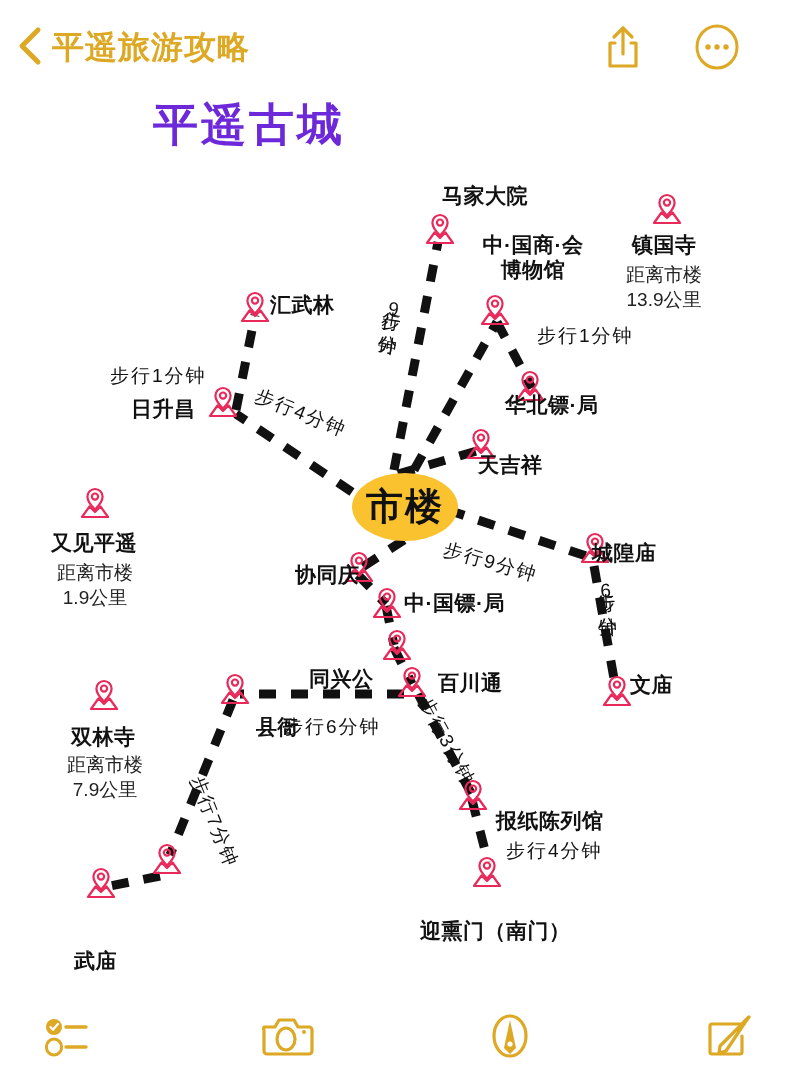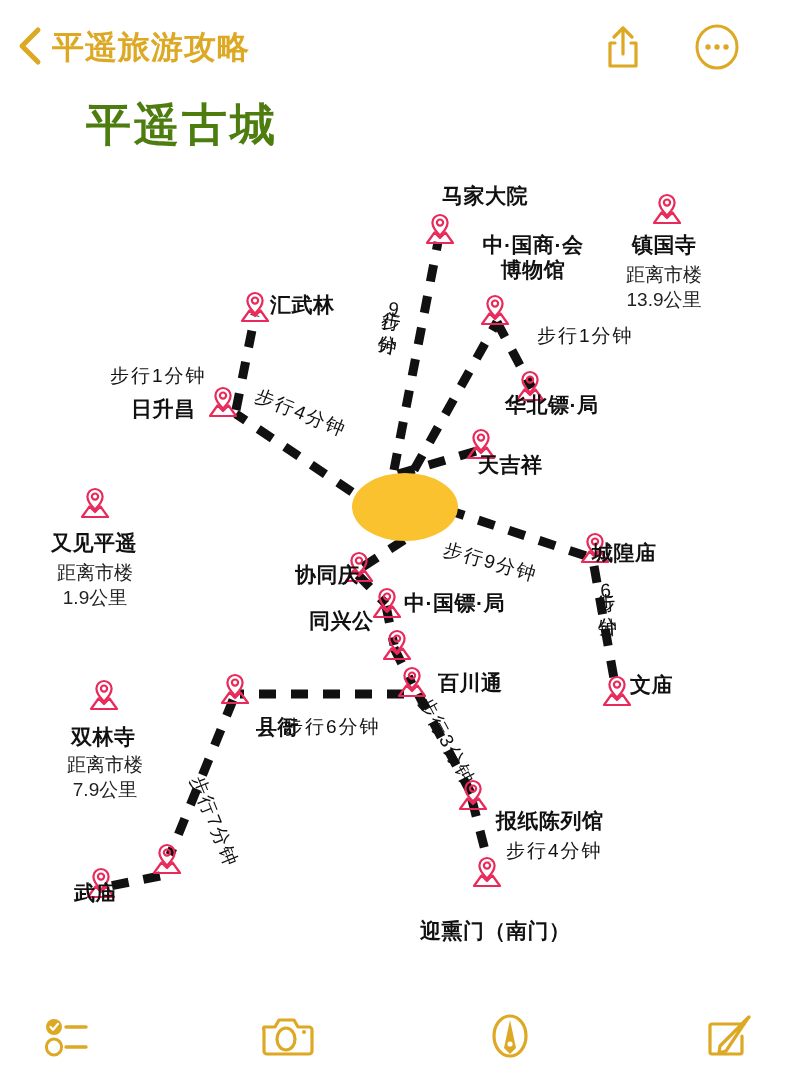--- a/index.html
+++ b/index.html
@@ -21,22 +21,23 @@
     font-size:32px; font-weight:700; color:#DDA823;
     letter-spacing:1px; line-height:38px;
   }
   .hdr-icon { position:absolute; top:24px; width:46px; height:46px; cursor:pointer; }
   .hdr-share { left:600px; }
   .hdr-more  { left:694px; }
 
   
   .poster-title {
     position:absolute; left:72px; top:96px; width:340px;
-    color:#4d7c0f; font-weight:700; font-size:45px; line-height:58px;
+    color:#6d28d9; font-weight:700; font-size:45px; line-height:58px;
     letter-spacing:3px;
+    text-align:center;
   }
   .poster-title .l1 { display:block; padding-left:14px; }
   .poster-title .l2 { display:block; }
 
   
   .map { position:absolute; left:0; top:0; width:800px; height:1000px; }
   .map-svg { position:absolute; left:0; top:0; width:800px; height:1000px; }
 
   
   .pin { position:absolute; width:34px; height:34px; }
@@ -149,20 +150,21 @@
 
       <path d="M160,876 L110,886"></path>
 
       <path d="M418,694 L472,795"></path>
 
       <path d="M472,800 L488,862"></path>
     </g>
   </svg>
 
   <div class="hub"></div>
+  <div class="hub-text">市楼</div>
 
   <div class="pin" style="left:423px;top:212px;">
     <svg viewBox="0 0 34 34">
         <path d="M17,3 a7.6,7.6 0 0 1 7.6,7.6 c0,5.5 -7.6,13 -7.6,13 c0,0 -7.6,-7.5 -7.6,-13 A7.6,7.6 0 0 1 17,3 z" fill="none" stroke="#E8295A" stroke-width="2.2"></path>
         <circle cx="17" cy="10.6" r="3.1" fill="none" stroke="#E8295A" stroke-width="2.2"></circle>
         <path d="M4,31 L11.5,20.5 L17,26 L22.5,20.5 L30,31 z" fill="none" stroke="#E8295A" stroke-width="2.2" stroke-linejoin="round"></path>
       </svg>
   </div>
 
   <div class="pin" style="left:478px;top:293px;">
@@ -328,28 +330,28 @@
   <div class="lbl" style="left:478px;top:452px;">天吉祥</div>
 
   <div class="lbl" style="left:51px;top:530px;">又见平遥</div>
   <div class="dist" style="left:35px;top:560px;width:120px;">距离市楼<br>1.9公里</div>
 
   <div class="lbl" style="left:592px;top:540px;">城隍庙</div>
   <div class="lbl" style="left:630px;top:672px;">文庙</div>
 
   <div class="lbl" style="left:295px;top:562px;text-align:center;">协同庆</div>
   <div class="lbl" style="left:404px;top:590px;">中·国镖·局</div>
-  <div class="lbl" style="left:309px;top:608px;">同兴公</div>
+  <div class="lbl" style="left:309px;top:666px;">同兴公</div>
   <div class="lbl" style="left:438px;top:670px;">百川通</div>
   <div class="lbl" style="left:256px;top:714px;">县衙</div>
 
   <div class="lbl" style="left:71px;top:724px;">双林寺</div>
   <div class="dist" style="left:45px;top:752px;width:120px;">距离市楼<br>7.9公里</div>
 
-  <div class="lbl" style="left:74px;top:880px;">武庙</div>
+  <div class="lbl" style="left:74px;top:948px;">武庙</div>
   <div class="lbl" style="left:496px;top:808px;">报纸陈列馆</div>
   <div class="lbl" style="left:420px;top:918px;">迎熏门（南门）</div>
 
   <div class="walk vert" style="left:378px;top:296px;width:26px;writing-mode:vertical-rl;text-orientation:upright;transform:rotate(9deg);">步行9分钟</div>
   <div class="walk" style="left:537px;top:325px;">步行1分钟</div>
   <div class="walk" style="left:110px;top:365px;">步行1分钟</div>
   <div class="walk" style="left:256px;top:384px;transform:rotate(22deg);transform-origin:left center;">步行4分钟</div>
   <div class="walk" style="left:444px;top:538px;transform:rotate(16deg);transform-origin:left center;">步行9分钟</div>
   <div class="walk vert" style="left:592px;top:578px;width:24px;writing-mode:vertical-rl;text-orientation:upright;transform:rotate(-4deg);">步行6分钟</div>
   <div class="walk" style="left:284px;top:716px;">步行6分钟</div>

